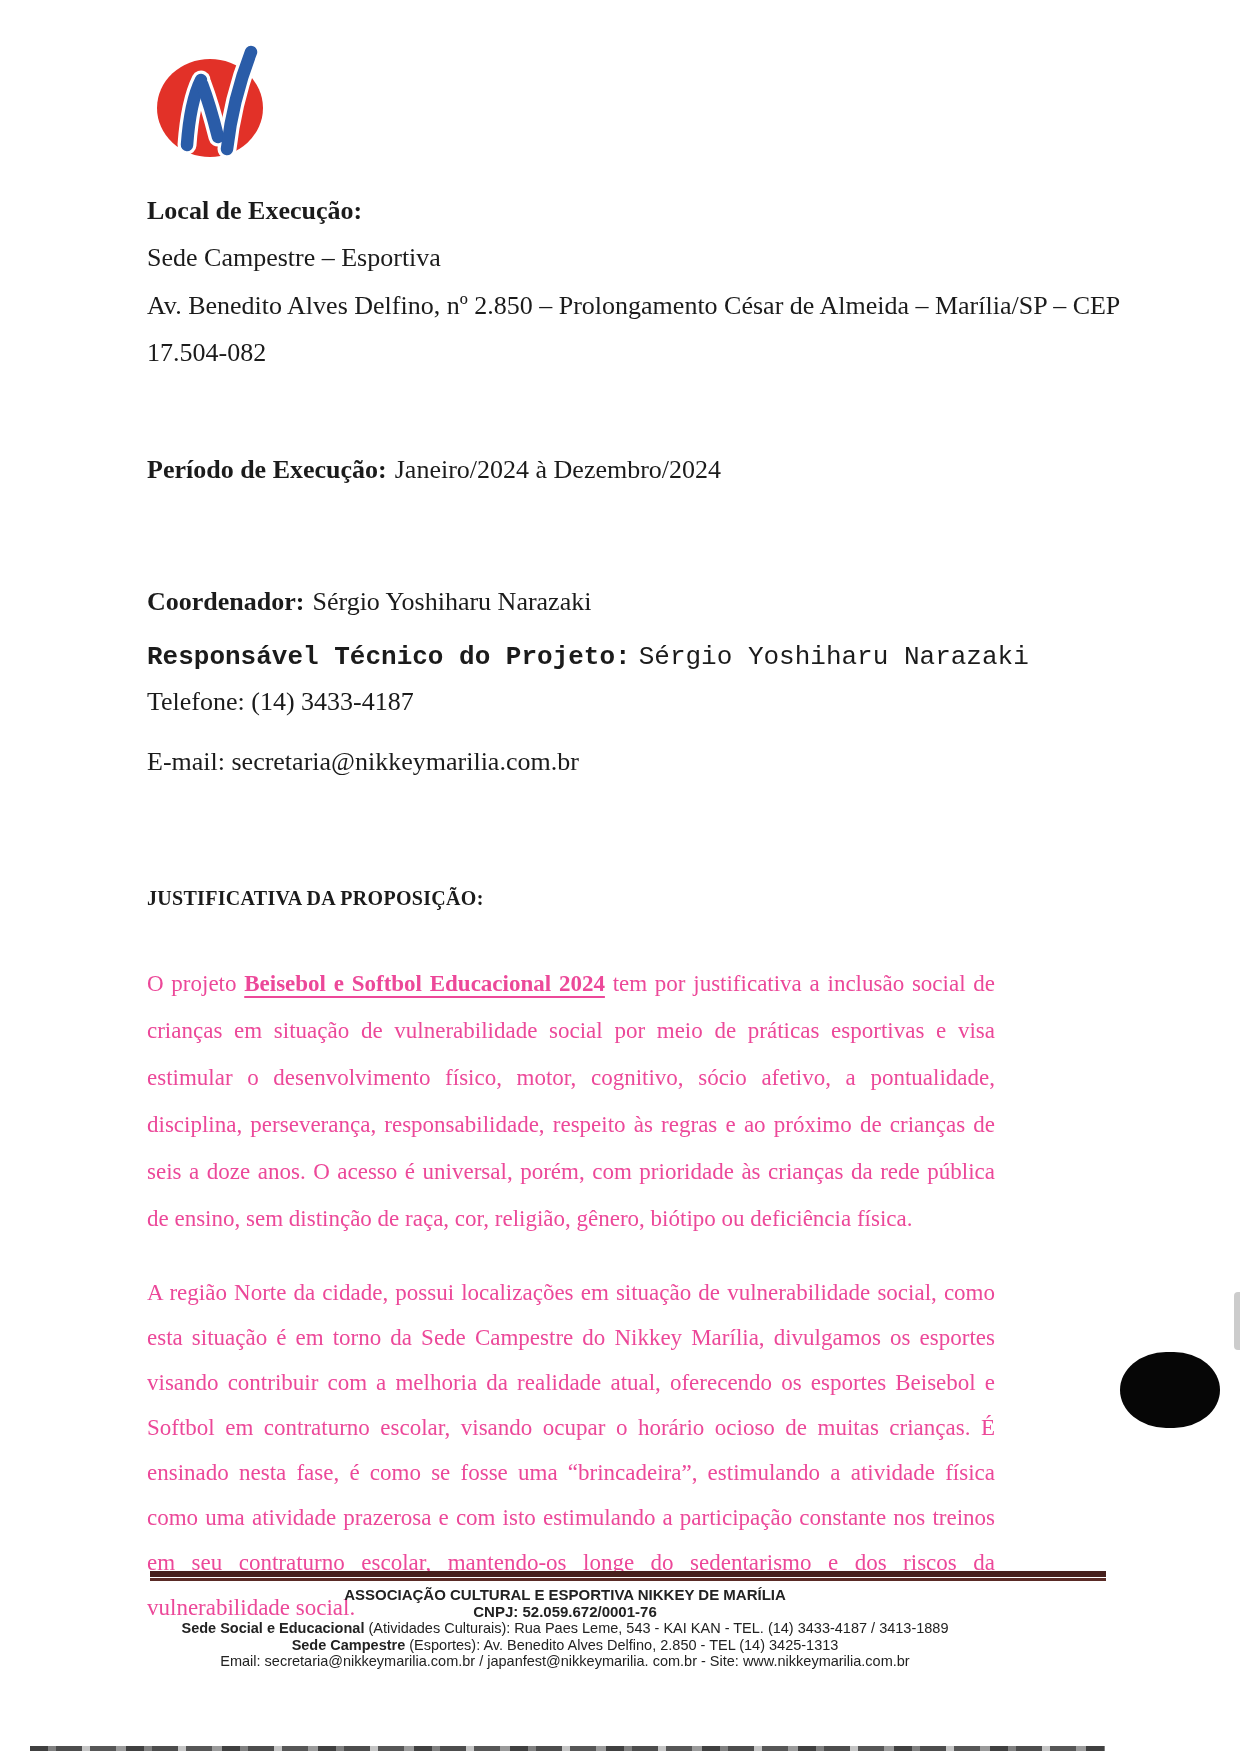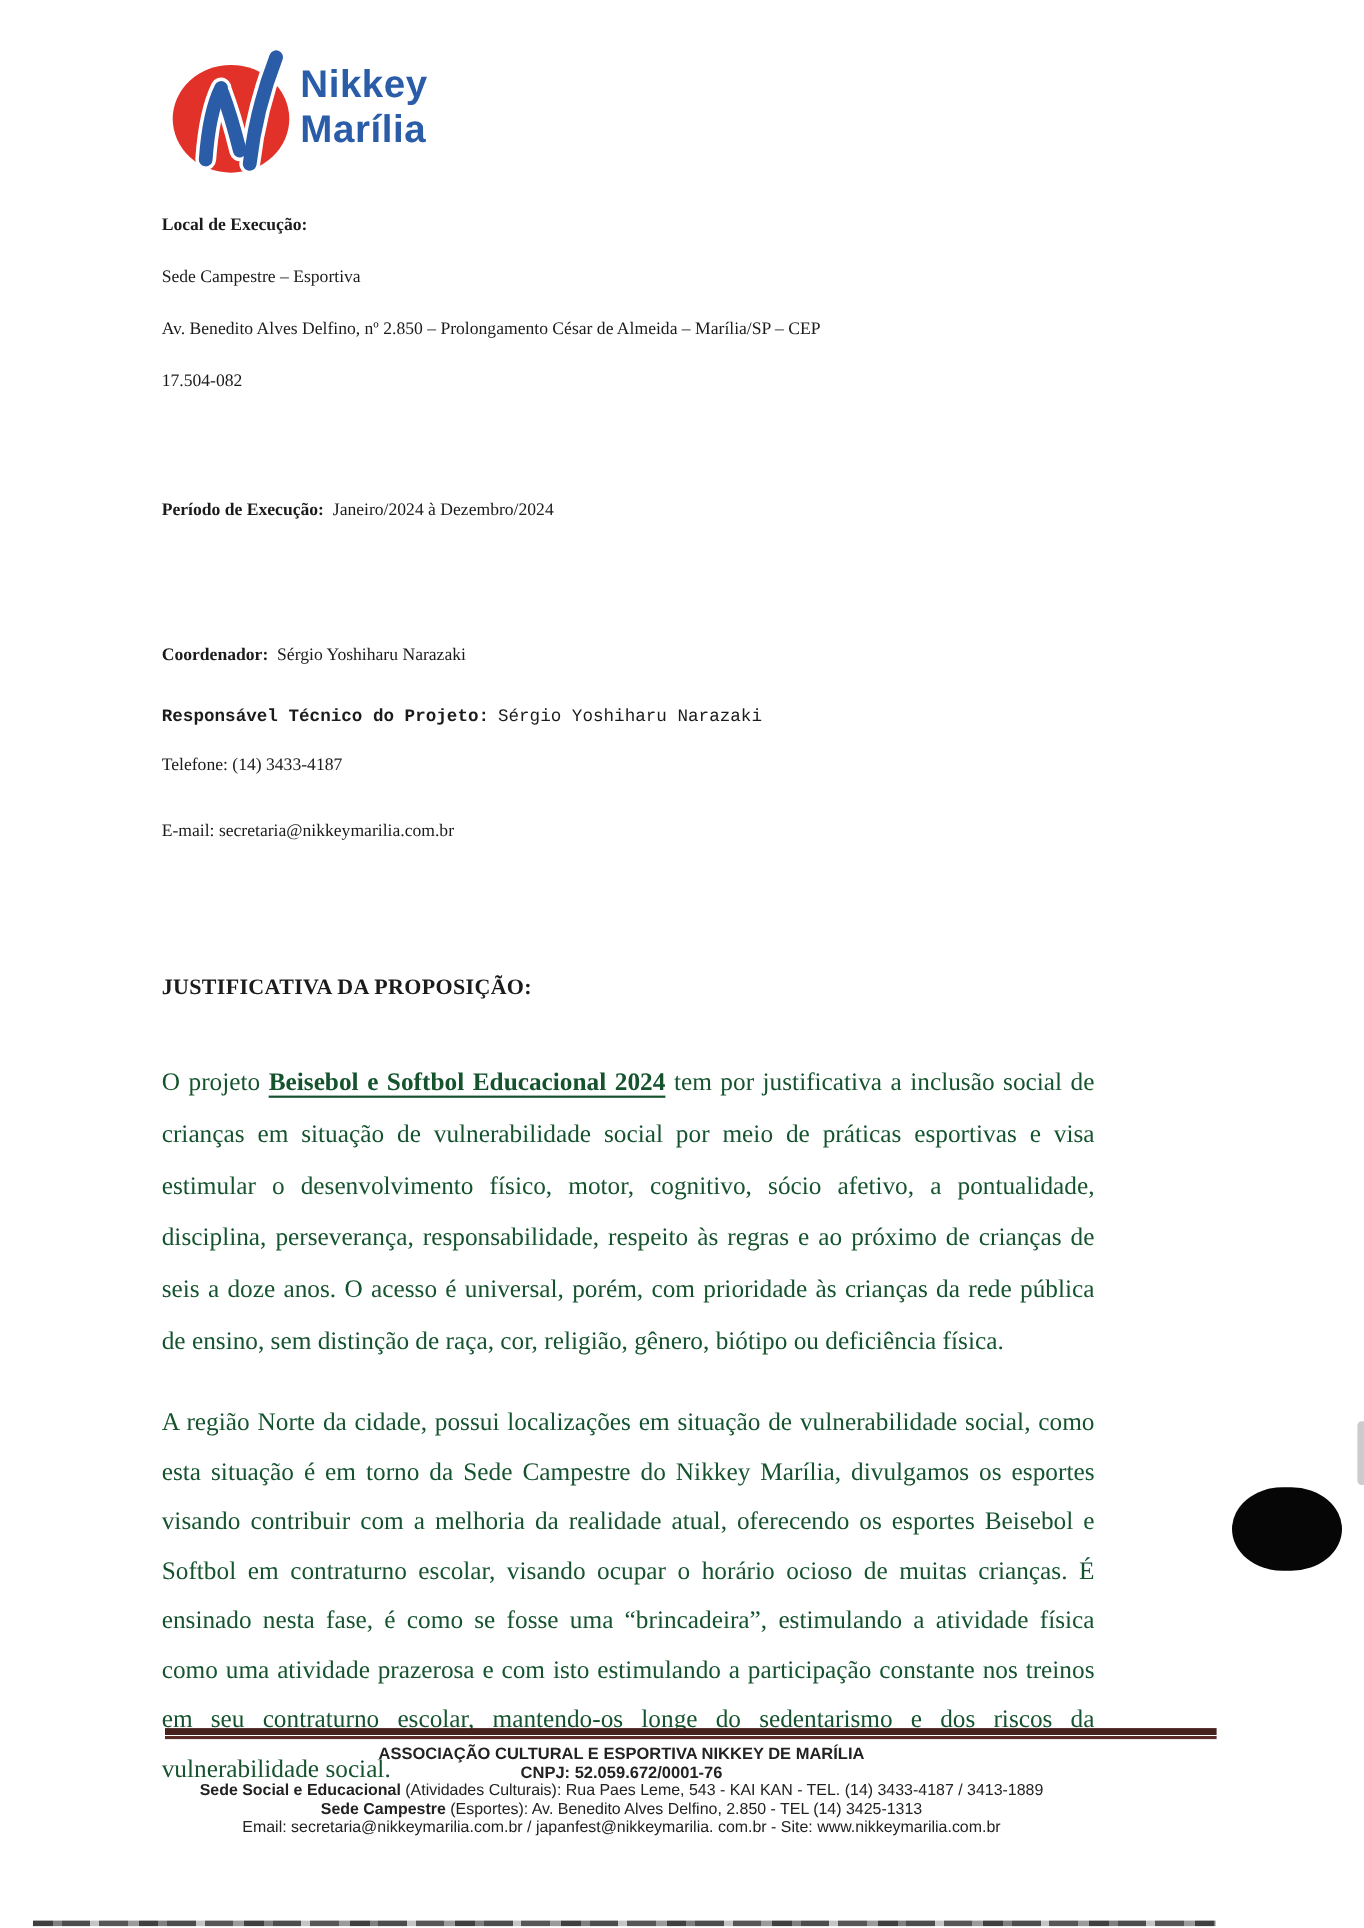--- a/index.html
+++ b/index.html
@@ -14,27 +14,27 @@
   
   .logo { left:155px; top:40px; width:300px; height:120px; }
   .logo-mark { position:absolute; left:0; top:4px; }
   .logo-text {
     position:absolute; left:118px; top:16px;
     font-family:"Liberation Sans", sans-serif; font-weight:bold;
     color:#2a5ca8; font-size:35px; line-height:41px; letter-spacing:0.5px;
   }
 
   
-  .line { left:147px; font-size:16px; white-space:nowrap; }
+  .line { left:147px; font-size:26px; white-space:nowrap; }
   .b { font-weight:bold; }
   .val { margin-left:8px;margin-top:16px; }
   .heading { font-size:20px; font-weight:bold; letter-spacing:0.3px; }
   .par {
     left:147px; width:848px; font-size:23px; text-align:justify;
-    color:#14532d;
+    color:#ec4899;
   }
   .p1 { line-height:47px; }
   .p2 { line-height:45px; }
   .proj { font-weight:bold; text-decoration:underline; text-underline-offset:5px; }
 
   
   .redaction {
     left:1120px; top:1352px; width:100px; height:76px;
     background:#060606; border-radius:46% / 50%;
   }
@@ -74,24 +74,20 @@
         <path d="M32,101 C34,73 38,52 46,36"></path>
         <path d="M47,40 C55,61 59,77 63,93"></path>
         <path d="M96,8 C84,39 76,70 72,105"></path>
       </g>
       <g fill="none" stroke="#2a5ca8" stroke-width="12.5" stroke-linecap="round">
         <path d="M32,101 C34,73 38,52 46,36"></path>
         <path d="M47,40 C55,61 59,77 63,93"></path>
         <path d="M96,8 C84,39 76,70 72,105"></path>
       </g>
     </svg>
-    <div class="logo-text">
-      <div>Nikkey</div>
-      <div>Marília</div>
-    </div>
   </div>
 
   <div class="abs line" style="top:196px;">
     <span class="b">Local de Execução:</span>
   </div>
   <div class="abs line" style="top:243px;">Sede Campestre – Esportiva</div>
   <div class="abs line" style="top:291px;">Av. Benedito Alves Delfino, nº 2.850 – Prolongamento César de Almeida – Marília/SP – CEP</div>
   <div class="abs line" style="top:338px;">17.504-082</div>
 
   <div class="abs line" style="top:455px;">

